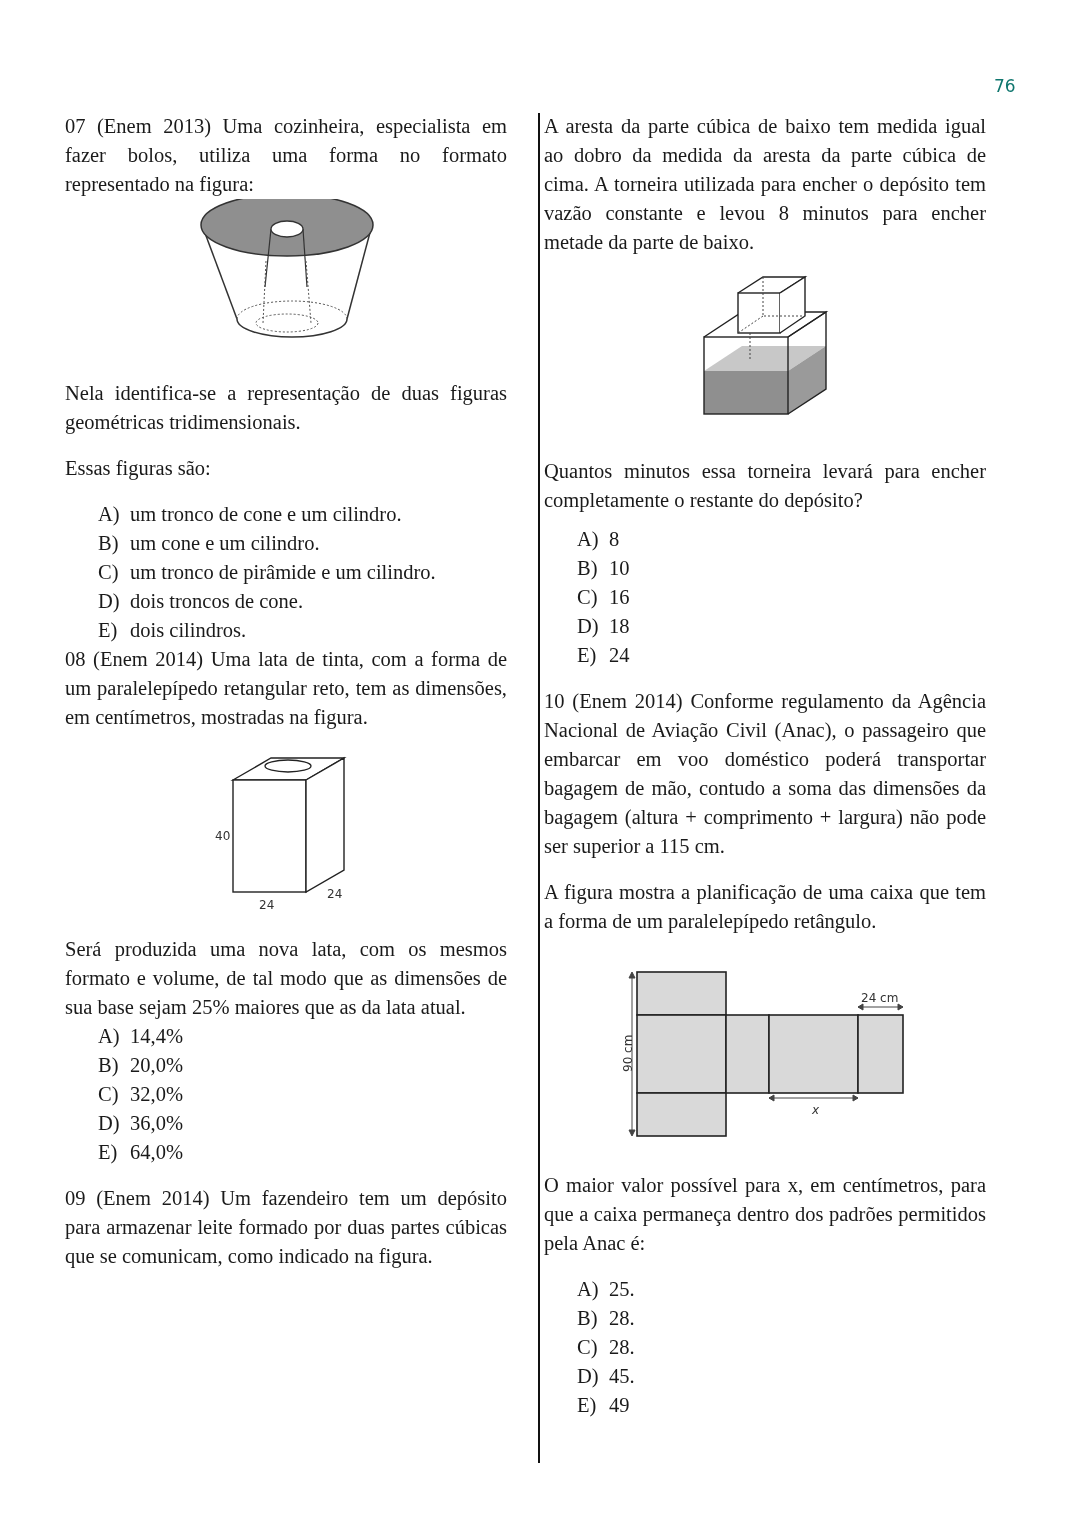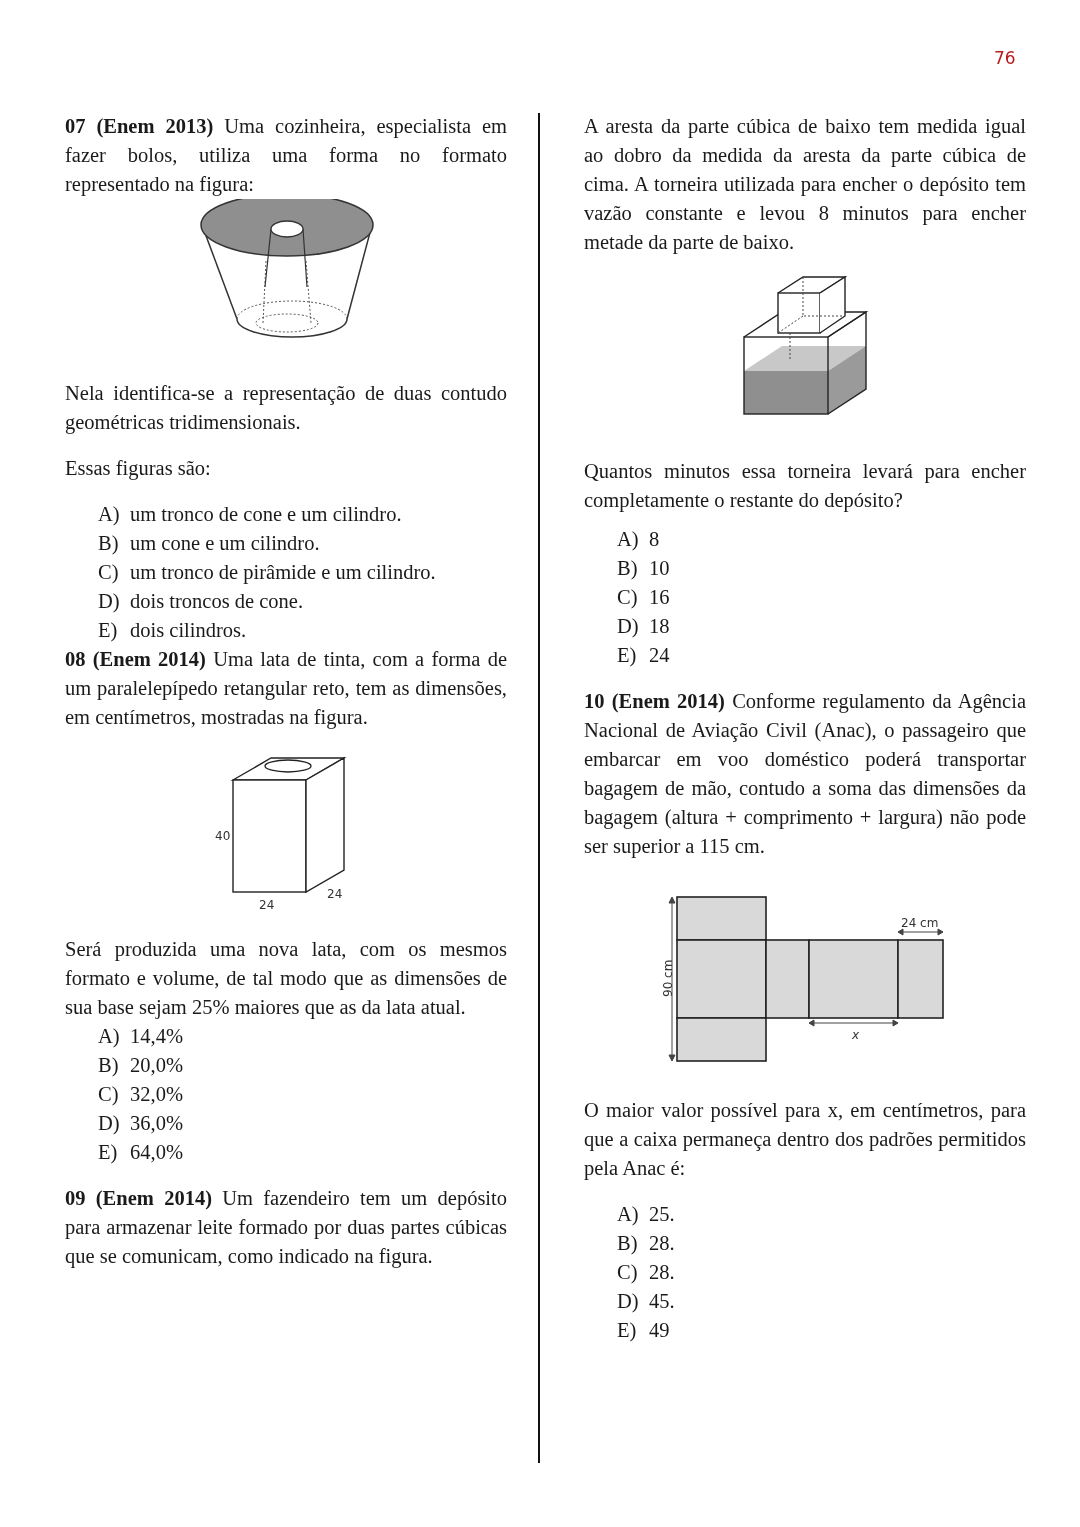--- a/index.html
+++ b/index.html
@@ -1,24 +1,24 @@
 <!DOCTYPE html>
 <html><head>
   <meta charset="utf-8">
   <style>
     html, body { margin: 0; padding: 0; background: #ffffff; }
     body { width: 1080px; height: 1527px; position: relative; overflow: hidden;
            font-family: "Liberation Serif", serif; color: #1a1a1a; }
-    .page-num { position: absolute; top: 48px; left: 994px; font-family: "DejaVu Sans", sans-serif; font-size: 17px; color: #b91c1c; }
+    .page-num { position: absolute; top: 76px; left: 994px; font-family: "DejaVu Sans", sans-serif; font-size: 17px; color: #0f766e; }
     .divider { position: absolute; left: 538px; top: 113px; width: 2px; height: 1350px; background: #111; }
     .col { position: absolute; top: 112px; width: 442px; font-size: 20.5px; line-height: 29px; }
     .col.left { left: 65px; }
-    .col.right { left: 584px; }
+    .col.right { left: 544px; }
     p { margin: 0; text-align: justify; }
-    .q-head { font-weight: bold; }
+    .q-head { font-weight: normal; }
     .options { list-style: none; margin: 0; padding: 0 0 0 33px; }
     .options li { display: flex; height: 29px; }
     .opt-letter { width: 32px; display: inline-block; }
     svg text { font-family: "DejaVu Sans", sans-serif; }
   </style>
 </head>
 <body>
 
 <div class="page-num">76</div>
 <div class="divider"></div>
@@ -36,21 +36,21 @@
         <ellipse cx="87" cy="24" rx="86" ry="31" fill="#8f8f8f" stroke="#333" stroke-width="1.5"></ellipse>
         <path d="M71 28 L65 86" stroke="#333" stroke-width="1.2" fill="none"></path>
         <path d="M103 28 L107 86" stroke="#333" stroke-width="1.2" fill="none"></path>
         <path d="M66 60 L63 122" stroke="#555" stroke-width="1" stroke-dasharray="2,2"></path>
         <path d="M106 60 L111 122" stroke="#555" stroke-width="1" stroke-dasharray="2,2"></path>
         <ellipse cx="87" cy="122" rx="31" ry="9" fill="none" stroke="#555" stroke-width="1" stroke-dasharray="2,2"></ellipse>
         <ellipse cx="87" cy="28" rx="16" ry="8" fill="#ffffff" stroke="#333" stroke-width="1.3"></ellipse>
       </g>
     </svg>
   </div>
-  <p style="margin-top:12px;">Nela identifica-se a representação de duas contudo geométricas tridimensionais.</p>
+  <p style="margin-top:12px;">Nela identifica-se a representação de duas figuras geométricas tridimensionais.</p>
   <p style="margin-top:17px; margin-bottom:17px;">Essas figuras são:</p>
   <ul class="options">
     <li>
         <span class="opt-letter">A)</span>
         <span>um tronco de cone e um cilindro.</span>
       </li>
     <li>
         <span class="opt-letter">B)</span>
         <span>um cone e um cilindro.</span>
       </li>
@@ -148,20 +148,21 @@
         <span class="opt-letter">D)</span>
         <span>18</span>
       </li>
     <li>
         <span class="opt-letter">E)</span>
         <span>24</span>
       </li>
   </ul>
 
   <p style="margin-top:17px;"><span class="q-head">10 (Enem 2014)</span><span> Conforme regulamento da Agência Nacional de Aviação Civil (Anac), o passageiro que embarcar em voo doméstico poderá transportar bagagem de mão, contudo a soma das dimensões da bagagem (altura + comprimento + largura) não pode ser superior a 115 cm.</span></p>
+  <p style="margin-top:17px;">A figura mostra a planificação de uma caixa que tem a forma de um paralelepípedo retângulo.</p>
   <div style="height:225px; position:relative;">
     <svg width="442" height="225" viewBox="0 0 442 225">
       <g transform="translate(66,36)" stroke="#222" stroke-width="1.6" fill="#d9d9d9">
         <rect x="27" y="0" width="89" height="43"></rect>
         <rect x="27" y="43" width="89" height="78"></rect>
         <rect x="27" y="121" width="89" height="43"></rect>
         <rect x="116" y="43" width="43" height="78"></rect>
         <rect x="159" y="43" width="89" height="78"></rect>
         <rect x="248" y="43" width="45" height="78"></rect>
       </g>

